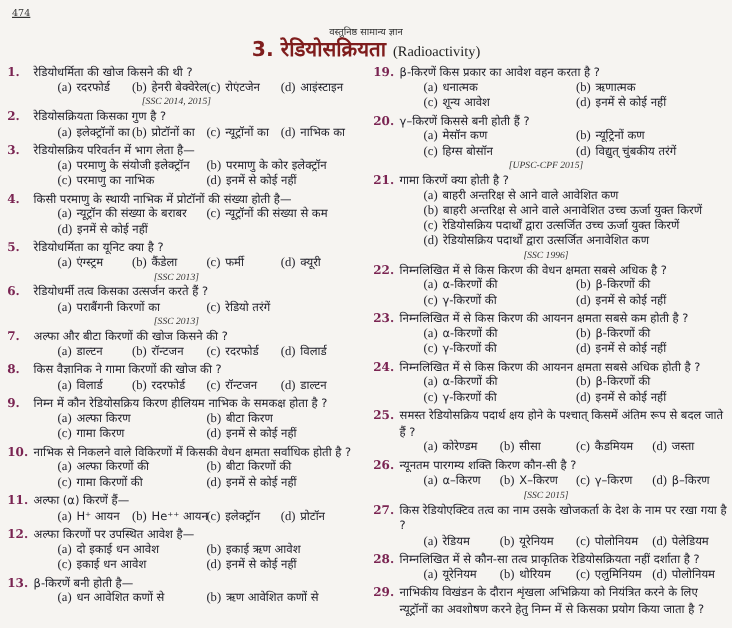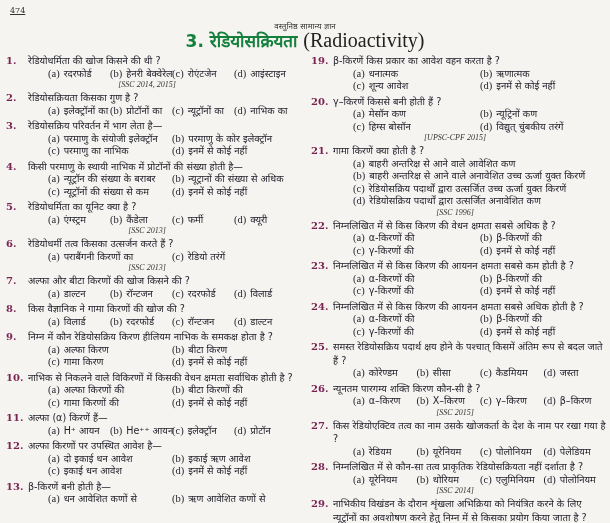--- a/index.html
+++ b/index.html
@@ -9,22 +9,22 @@
     font-family: "DejaVu Serif", "Liberation Serif", serif;
     color: #1e1e28;
     position: relative;
   }
   .page-num { position: absolute; left: 10px; top: 6px; font-size: 8px; color: #333; text-decoration: underline; }
   .running-head { position: absolute; left: 0; right: 0; top: 6px; text-align: center; font-size: 8px; color: #333; margin-top: 14px; }
   .chapter-title {
     position: absolute; left: 0; right: 0; top: 29px; text-align: center;
     font-size: 17px; font-weight: bold;
   }
-  .chapter-title .hi { color: #15803d; font-family: "DejaVu Sans", sans-serif; }
-  .chapter-title .en { color: #222; font-weight: normal; font-family: "Liberation Serif", serif; font-size: 20px; }
+  .chapter-title .hi { color: #7f1d1d; font-family: "DejaVu Sans", sans-serif; }
+  .chapter-title .en { color: #222; font-weight: normal; font-family: "Liberation Serif", serif; font-size: 12px; }
   .col { position: absolute; top: 54px; width: 292px; }
   .col.left { left: 4px; }
   .col.right { left: 309px; width: 298px; }
   .q { margin-bottom: 2px; }
   .q-line { display: flex; font-size: 10.2px; line-height: 13.5px; }
   .q-num { width: 22px; flex: none; color: #7a2452; font-weight: bold; font-size: 10px; padding-left: 2px; }
   .q-text { flex: 1; font-family: "DejaVu Sans", sans-serif; font-size: 9.6px; }
   .opts { margin-left: 44px; display: grid; font-size: 9.6px; line-height: 12.5px; font-family: "DejaVu Sans", sans-serif; }
   .opts.four { grid-template-columns: 25% 25% 25% 25%; }
   .opts.two { grid-template-columns: 50% 50%; }
@@ -81,21 +81,20 @@
         <span class="opt"><span class="opt-l">(d)</span><span>इनमें से कोई नहीं</span></span>
       </div>
     </div>
     <div class="q">
       <div class="q-line">
         <span class="q-num">4.</span>
         <span class="q-text">किसी परमाणु के स्थायी नाभिक में प्रोटॉनों की संख्या होती है—</span>
       </div>
       <div class="opts two">
         <span class="opt"><span class="opt-l">(a)</span><span>न्यूट्रॉन की संख्या के बराबर</span></span>
-        <span class="opt"><span class="opt-l">(b)</span><span>न्यूट्रानों की संख्या से अधिक</span></span>
         <span class="opt"><span class="opt-l">(c)</span><span>न्यूट्रॉनों की संख्या से कम</span></span>
         <span class="opt"><span class="opt-l">(d)</span><span>इनमें से कोई नहीं</span></span>
       </div>
     </div>
     <div class="q">
       <div class="q-line">
         <span class="q-num">5.</span>
         <span class="q-text">रेडियोधर्मिता का यूनिट क्या है ?</span>
       </div>
       <div class="opts four">
@@ -316,21 +315,20 @@
       <div class="q-line">
         <span class="q-num">28.</span>
         <span class="q-text">निम्नलिखित में से कौन-सा तत्व प्राकृतिक रेडियोसक्रियता नहीं दर्शाता है ?</span>
       </div>
       <div class="opts four">
         <span class="opt"><span class="opt-l">(a)</span><span>यूरेनियम</span></span>
         <span class="opt"><span class="opt-l">(b)</span><span>थोरियम</span></span>
         <span class="opt"><span class="opt-l">(c)</span><span>एलुमिनियम</span></span>
         <span class="opt"><span class="opt-l">(d)</span><span>पोलोनियम</span></span>
       </div>
-      <div class="src">[SSC 2014]</div>
     </div>
     <div class="q">
       <div class="q-line">
         <span class="q-num">29.</span>
         <span class="q-text">नाभिकीय विखंडन के दौरान शृंखला अभिक्रिया को नियंत्रित करने के लिए न्यूट्रॉनों का अवशोषण करने हेतु निम्न में से किसका प्रयोग किया जाता है ?</span>
       </div>
     </div>
   </div>
 
 </body></html>

